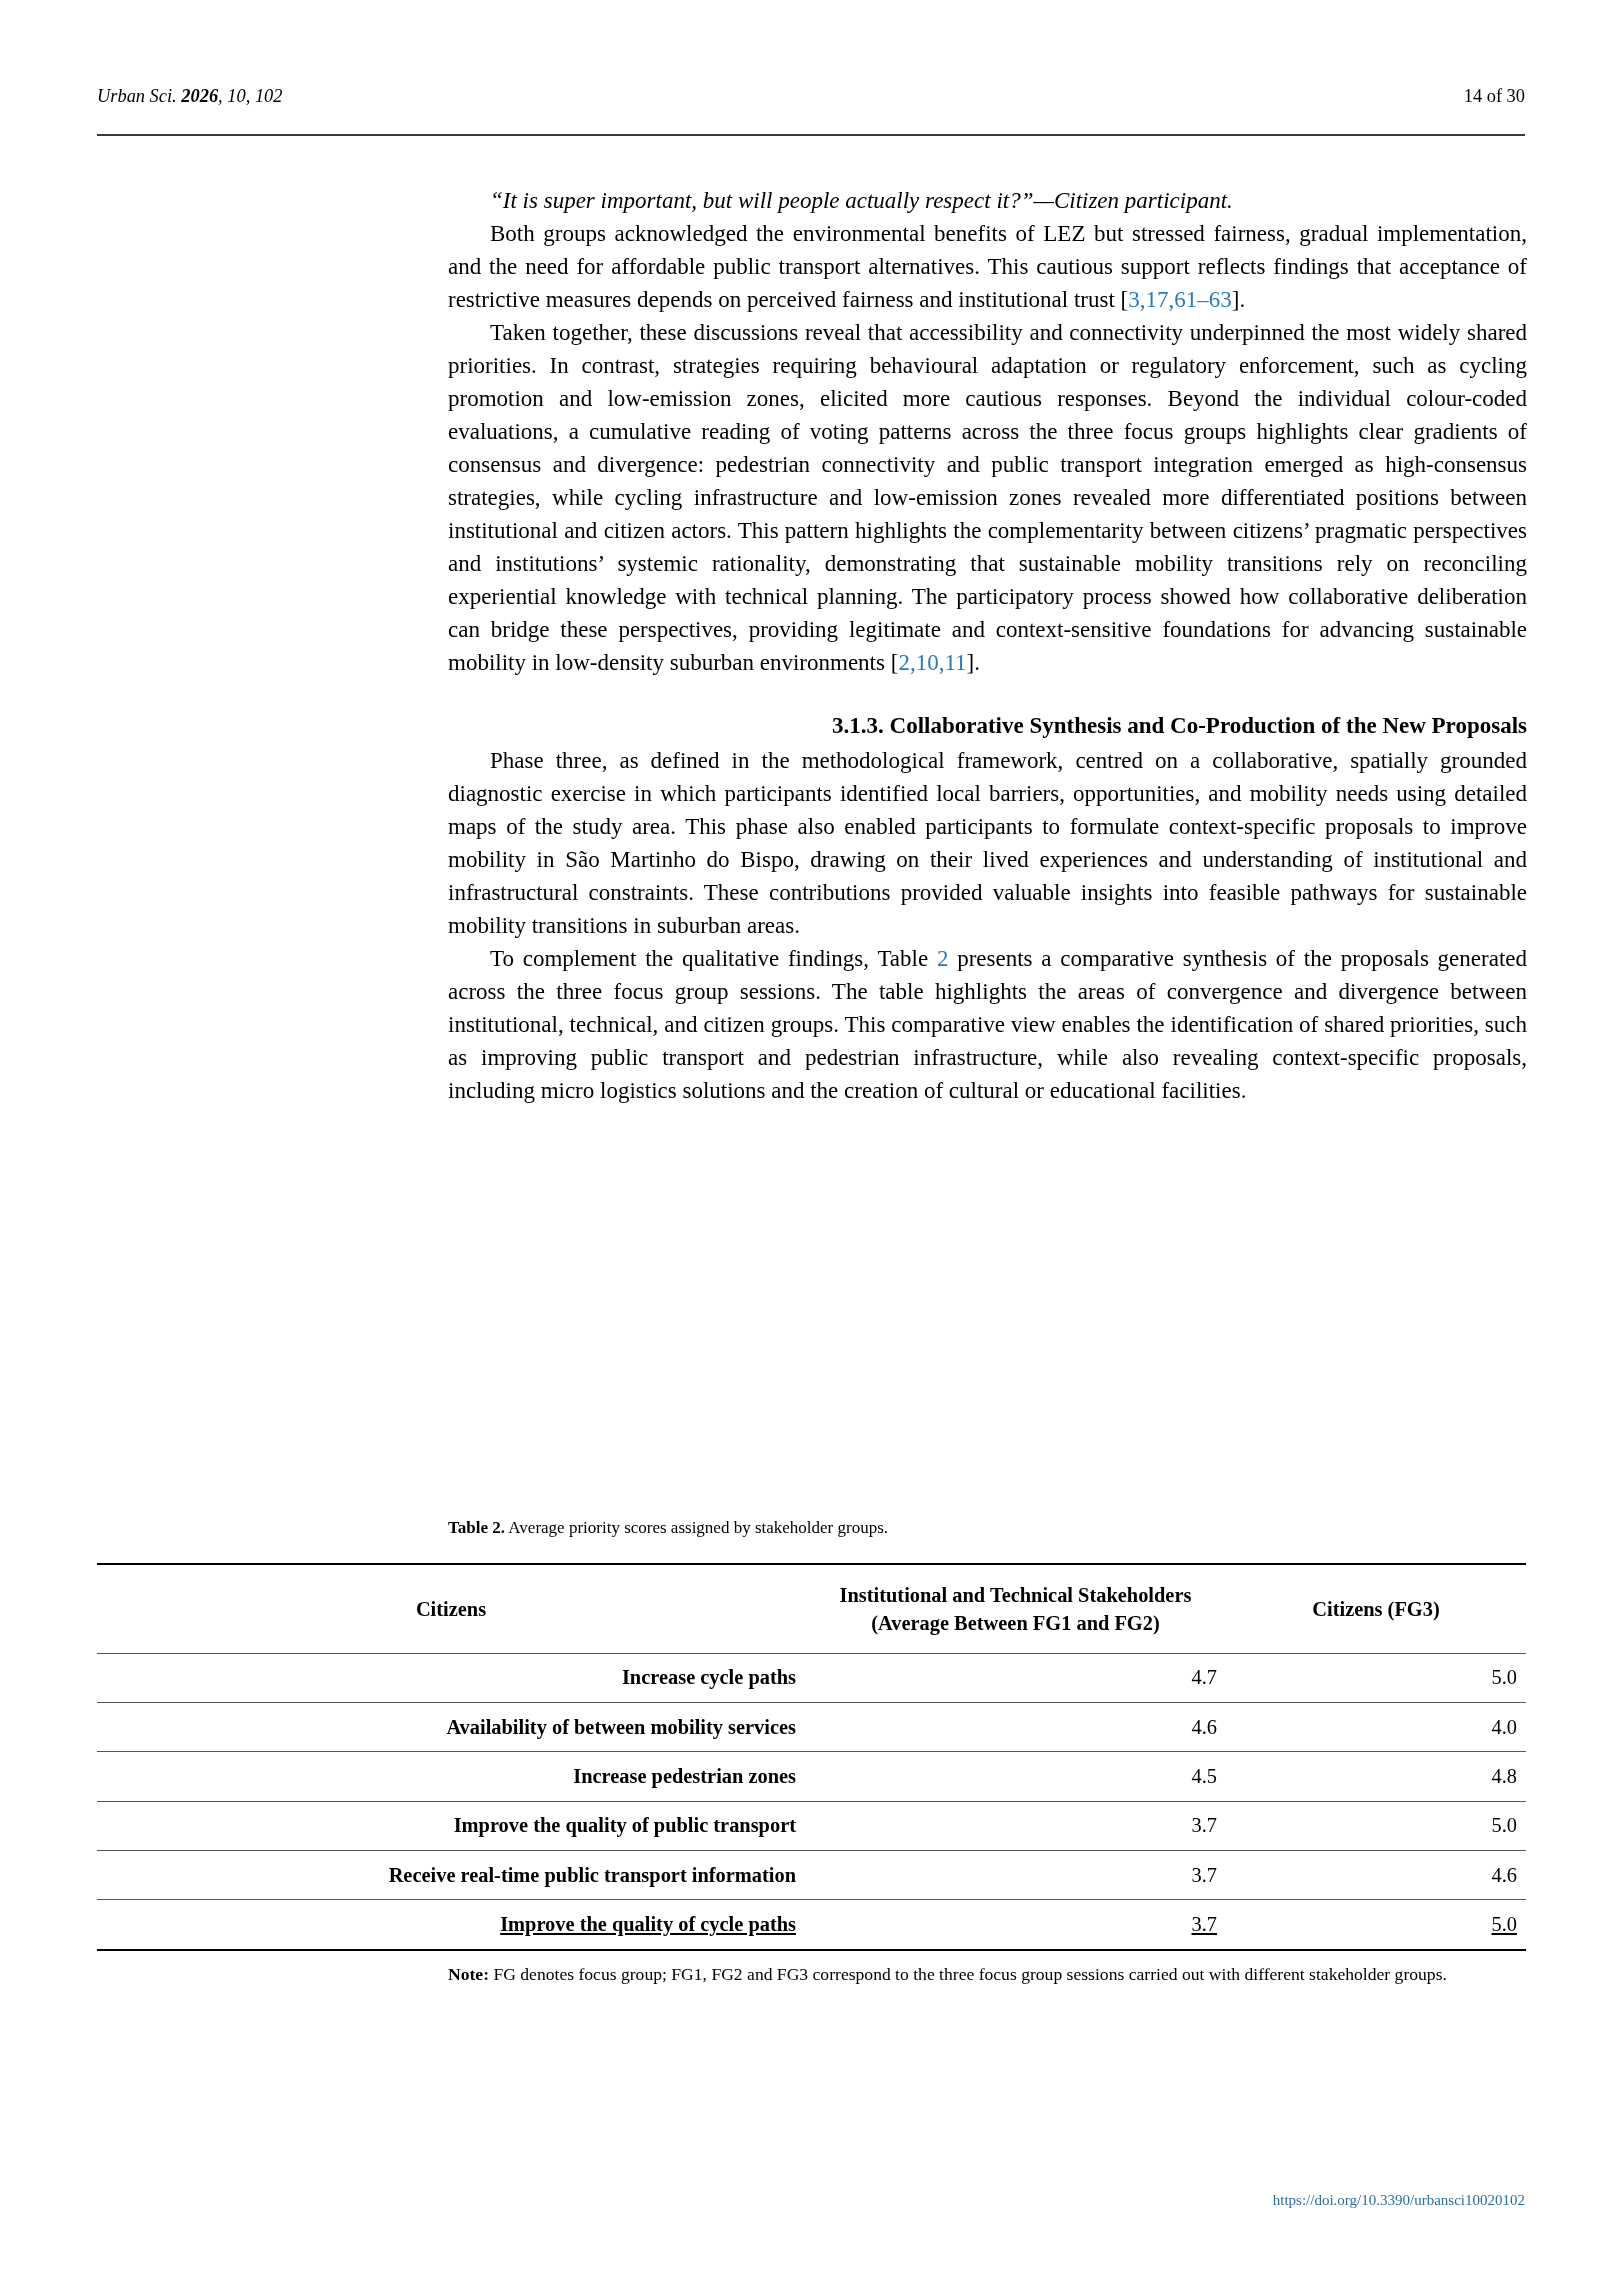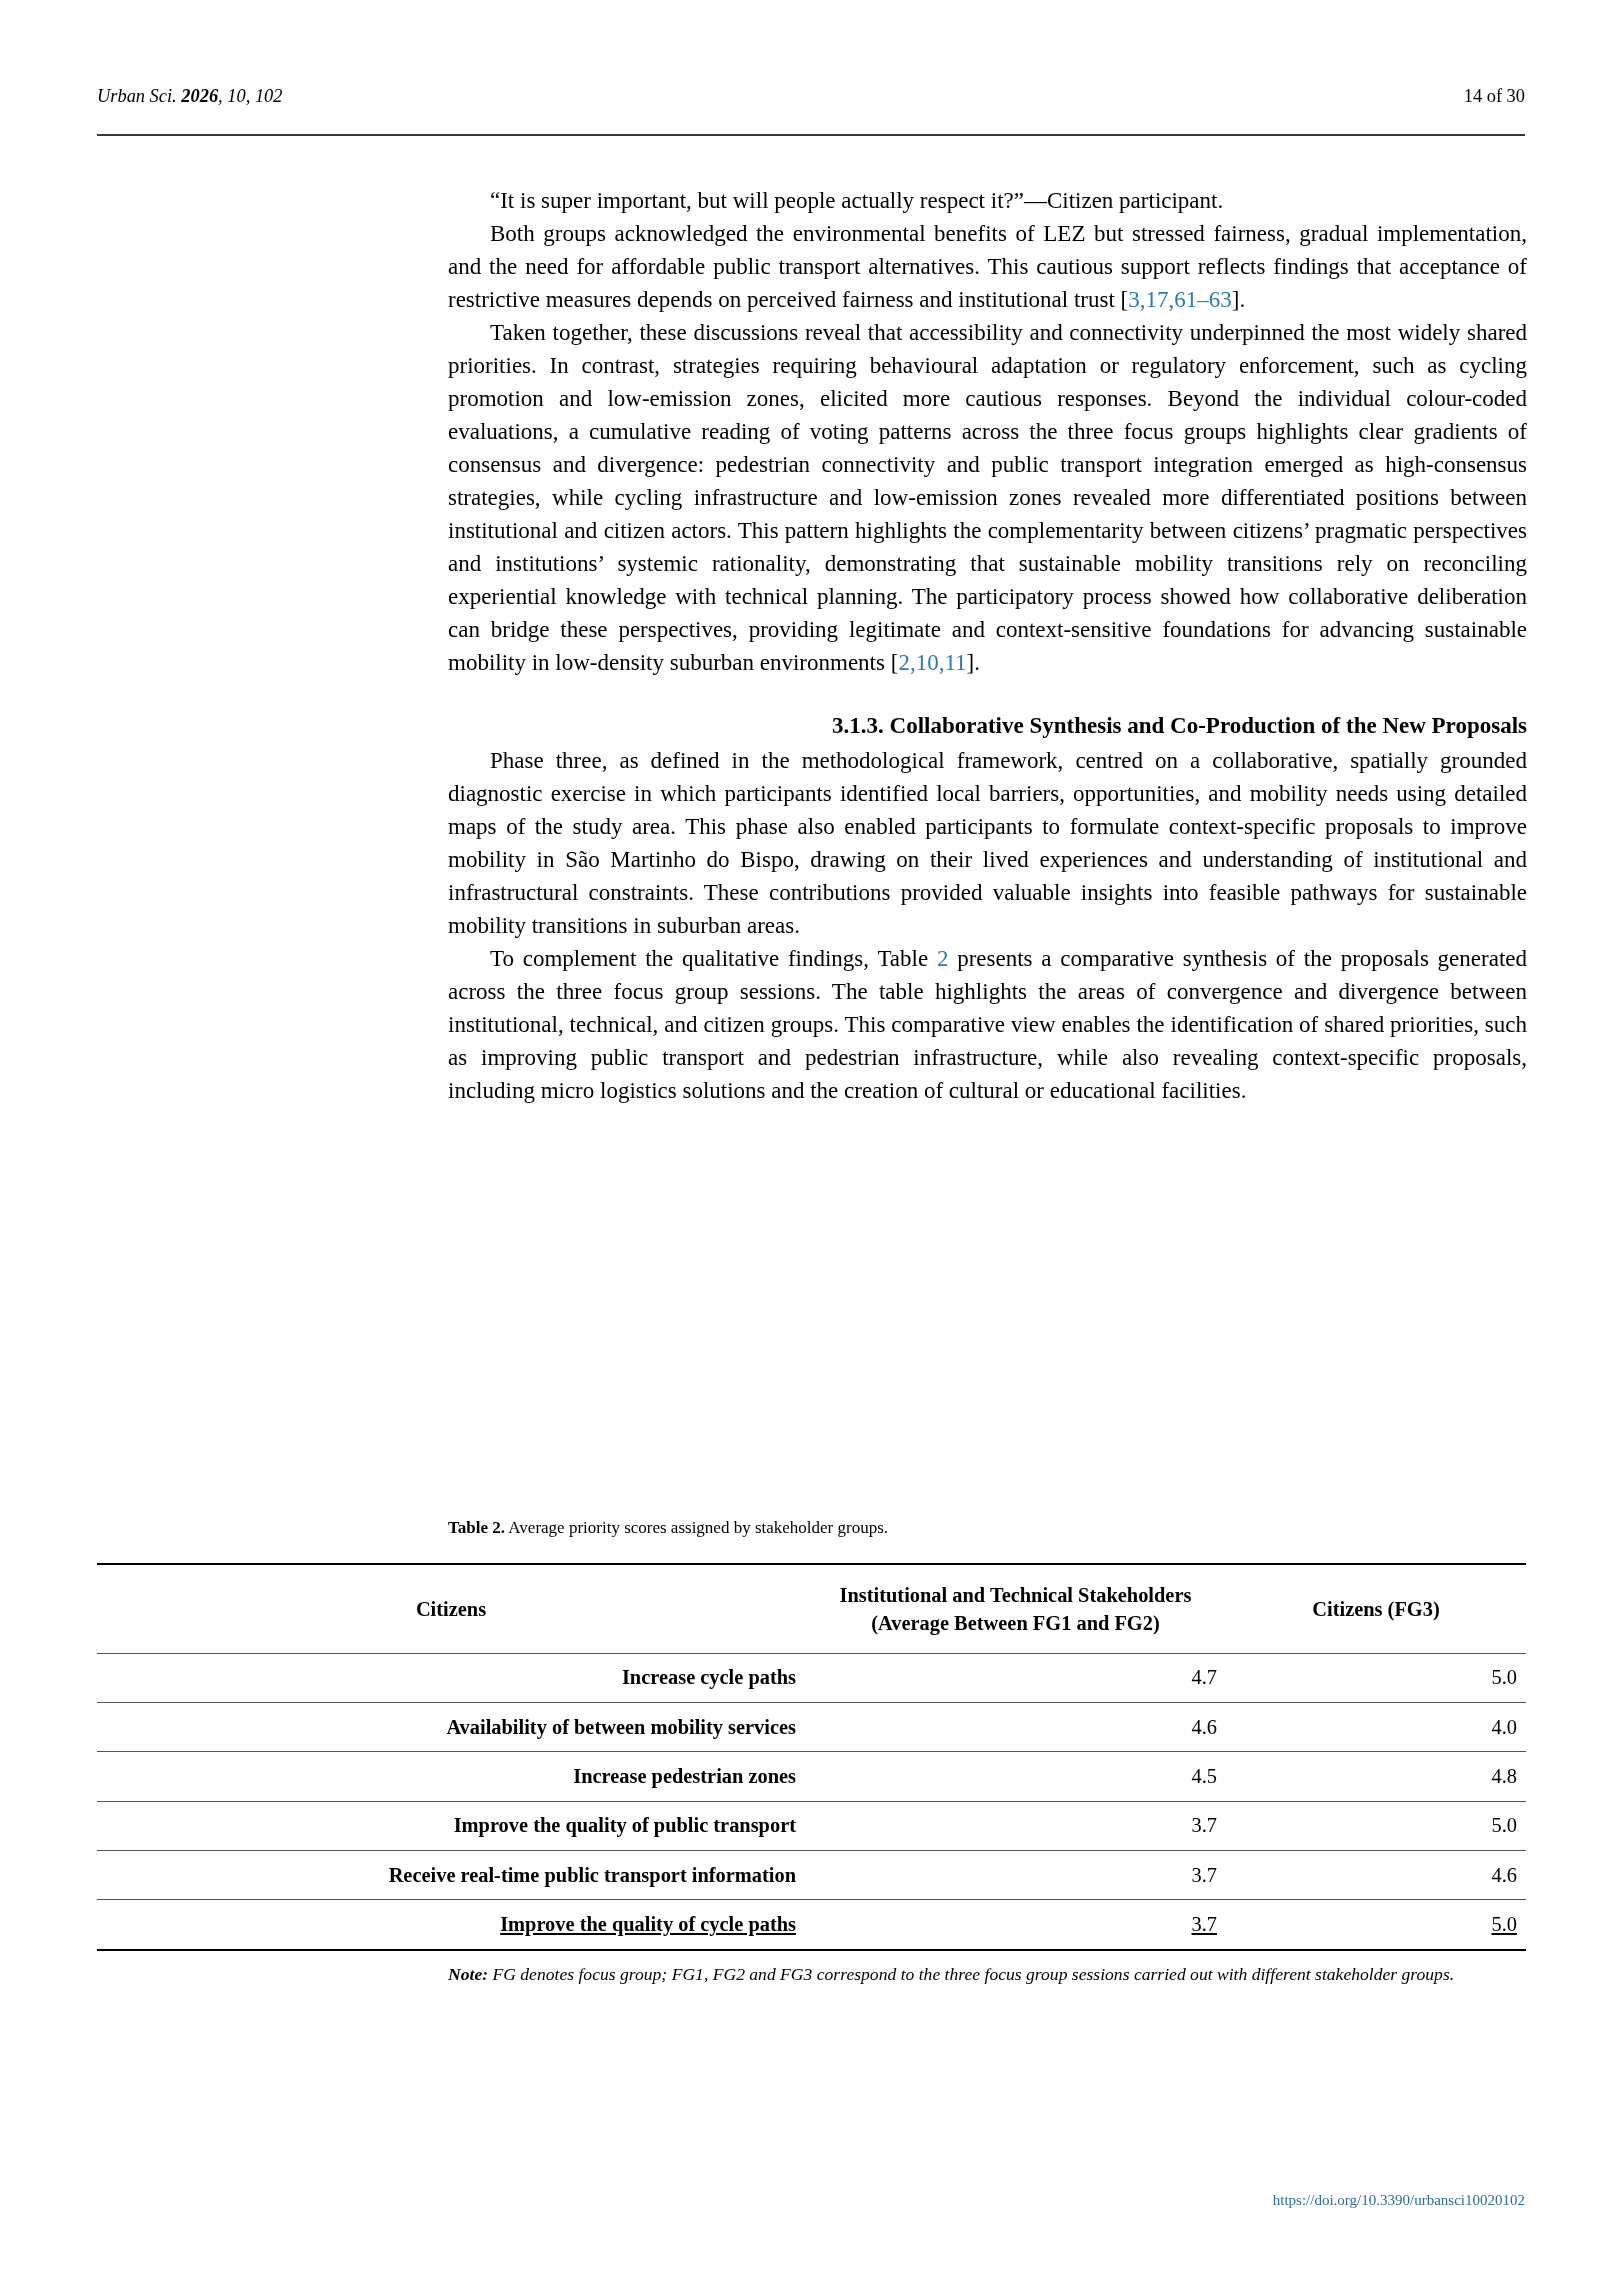--- a/index.html
+++ b/index.html
@@ -72,21 +72,21 @@
     text-justify: inter-word;
     hyphens: manual;
   }
   p.indent {
     text-indent: 42px;
   }
   p.quote {
     text-indent: 42px;
     margin-bottom: 0;
   }
-  .it { }
+  .it { font-style: italic; }
   .cite { color: #2b7bba; }
   h3.section {
     margin: 0;
     padding: 0;
     font-size: 23px;
     line-height: 33px;
     font-weight: bold;
     text-align: right;
   }
   .gap-sec-before { height: 30px; }
@@ -142,21 +142,20 @@
     text-decoration: underline;
   }
 
   .table-note {
     margin-left: 351px;
     width: 1079px;
     font-size: 17.6px;
     line-height: 24px;
     text-align: left;
     margin-top: 10.7px;
-    font-style: italic;
   }
   .table-note b { font-weight: bold; }
 
   
   .footer-doi {
     position: absolute;
     left: 97px;
     top: 2192px;
     width: 1428px;
     text-align: right;

